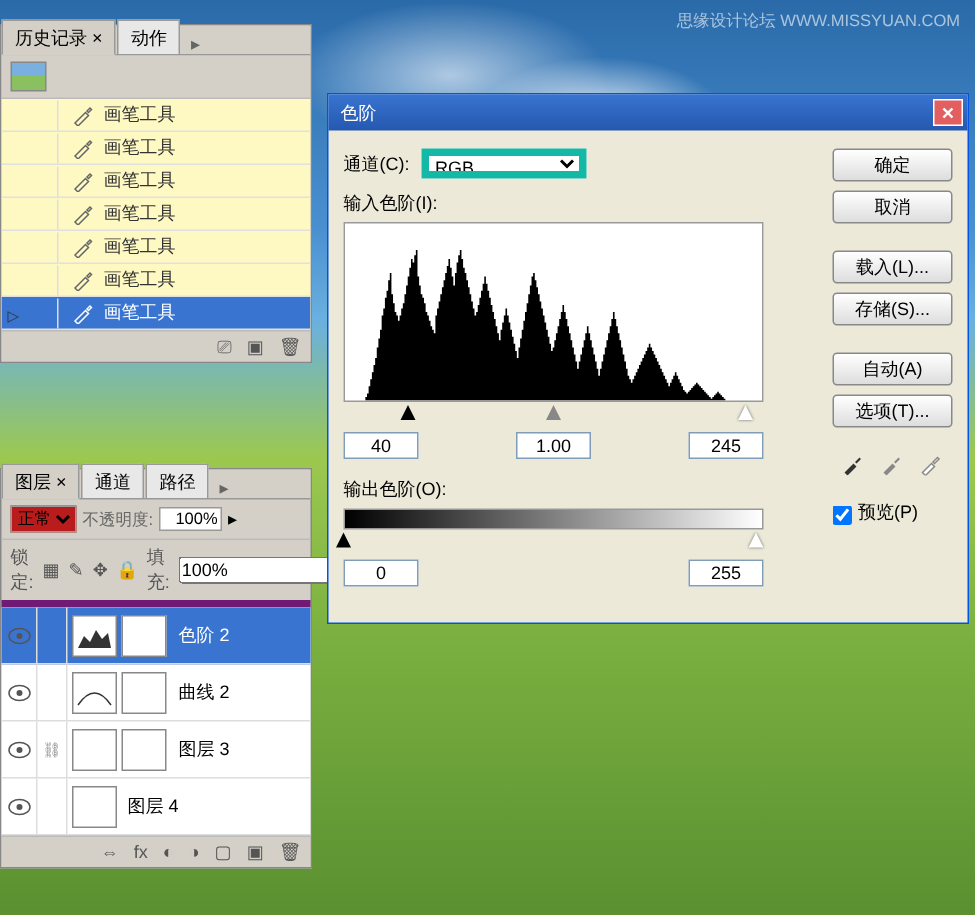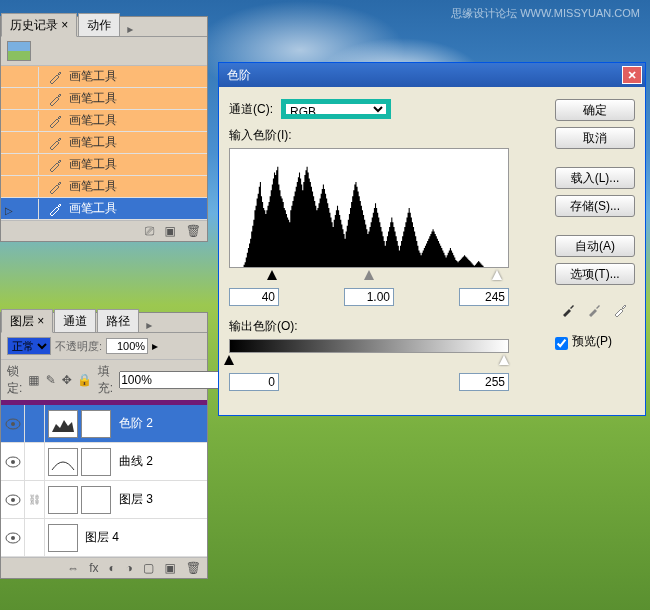--- a/index.html
+++ b/index.html
@@ -8,38 +8,38 @@
 .watermark{position:absolute;top:6px;right:10px;color:rgba(255,255,255,0.6);font-size:11px}
 
 
 .history-panel{position:absolute;top:16px;left:0;width:208px;background:#D4D0C8;border:1px solid #888}
 .panel-tabs{display:flex;background:#D4D0C8;border-bottom:1px solid #999;height:20px;align-items:flex-end}
 .panel-tabs .tab{padding:3px 8px 2px;background:#E8E8E8;border:1px solid #999;border-bottom:none;margin-right:1px;cursor:default}
 .panel-tabs .tab.active{background:#D4D0C8;border-bottom:1px solid #D4D0C8;margin-bottom:-1px}
 .panel-tabs .menu{padding:0 6px;color:#666}
 .history-thumb{display:flex;align-items:center;padding:4px 6px;background:#D4D0C8;border-bottom:1px solid #bbb}
 .history-thumb .thumb{width:24px;height:20px;background:linear-gradient(180deg,#7ab0e0 50%,#8ac060 50%);border:1px solid #888;margin-right:6px}
-.history-items{max-height:170px;overflow:hidden;background:#fdba74}
+.history-items{max-height:170px;overflow:hidden;background:#fef9c3}
 .history-item{display:flex;align-items:center;height:22px;padding:0 4px;border-bottom:1px solid #e0e0e0}
 .history-item .slot{width:20px;height:20px;border-right:1px solid #ddd;margin-right:2px}
 .history-item .icon{width:16px;height:16px;margin:0 6px;display:flex;align-items:center;justify-content:center}
 .history-item .label{color:#333}
 .history-item.selected{background:#3874D0;color:#fff}
 .history-item.selected .label{color:#fff}
 .history-item .pointer{width:12px;height:12px;margin-right:2px}
 .history-item.selected .pointer::before{content:'▷';color:#333;font-size:10px}
 .brush-svg{stroke:#666;stroke-width:1;fill:none}
 .history-item.selected .brush-svg{stroke:#fff}
 .panel-footer{display:flex;justify-content:flex-end;padding:3px 6px;gap:10px;background:#D4D0C8;border-top:1px solid #bbb}
 .panel-footer span{color:#555;cursor:default}
 
 
 .layers-panel{position:absolute;top:312px;left:0;width:208px;background:#D4D0C8;border:1px solid #888}
 .layer-opts{display:flex;align-items:center;padding:4px 6px;gap:4px;border-bottom:1px solid #bbb}
-.layer-opts select{height:18px;font-size:11px;background:#1d4ed8;border:1px solid #999}
+.layer-opts select{height:18px;font-size:11px;background:#b91c1c;border:1px solid #999}
 .layer-opts .oplabel{color:#666;font-size:11px}
 .layer-opts input{width:42px;height:16px;font-size:11px;border:1px solid #999;text-align:right;padding-right:2px}
 .layer-lock{display:flex;align-items:center;padding:3px 6px;gap:6px;border-bottom:5px solid #701a75;font-size:11px;color:#555}
 .layer-lock .lockicon{width:14px;height:14px;display:inline-block}
 .layers-list{background:#fff}
 .layer-row{display:flex;align-items:center;height:38px;border-bottom:1px solid #ddd}
 .layer-row.selected{background:#3874D0;color:#fff}
 .layer-row .eye{width:24px;height:100%;display:flex;align-items:center;justify-content:center;border-right:1px solid #ddd}
 .layer-row .link{width:20px;height:100%;display:flex;align-items:center;justify-content:center;border-right:1px solid #ddd;font-size:10px;color:#888}
 .layer-row .thumb{width:30px;height:28px;border:1px solid #888;margin:0 3px;background:#fff;display:flex;align-items:center;justify-content:center}
@@ -62,21 +62,21 @@
 .channel-row{display:flex;align-items:center;gap:8px;margin-bottom:8px}
 .channel-row select{width:110px;height:20px;border:5px solid #14b8a6;background:#fff}
 .input-label{margin-bottom:4px}
 .histogram{width:280px;height:120px;border:1px solid #999;background:#fff;position:relative;margin-bottom:2px}
 .histogram svg{width:100%;height:100%}
 .sliders{width:280px;height:14px;position:relative;margin-bottom:4px}
 .slider-tri{position:absolute;top:0;width:0;height:0;border-left:5px solid transparent;border-right:5px solid transparent;border-bottom:10px solid #000}
 .slider-tri.mid{border-bottom-color:#888}
 .slider-tri.white{border-bottom-color:#fff;filter:drop-shadow(0 0 1px #666)}
 .level-inputs{display:flex;justify-content:space-between;width:280px;margin-bottom:12px}
-.level-inputs input{width:50px;height:18px;border:1px solid #7F9DB9;text-align:right;padding:0 3px}
+.level-inputs input{width:50px;height:18px;border:1px solid #7F9DB9;text-align:center;padding:0 3px}
 .output-label{margin-bottom:4px}
 .gradient-bar{width:280px;height:14px;background:linear-gradient(90deg,#000,#fff);border:1px solid #999;margin-bottom:2px}
 .btn{height:22px;border:1px solid #888;background:linear-gradient(180deg,#fff,#ddd);border-radius:3px;display:flex;align-items:center;justify-content:center;cursor:default}
 .eyedroppers{display:flex;gap:6px;margin-top:8px;justify-content:center}
 .eyedroppers .ed{width:20px;height:20px;display:flex;align-items:center;justify-content:center}
 .preview-chk{display:flex;align-items:flex-end;gap:4px;margin-top:8px}
 .preview-chk input{width:13px;height:13px}
 .eye-icon{width:16px;height:12px}
 </style>
 </head>

